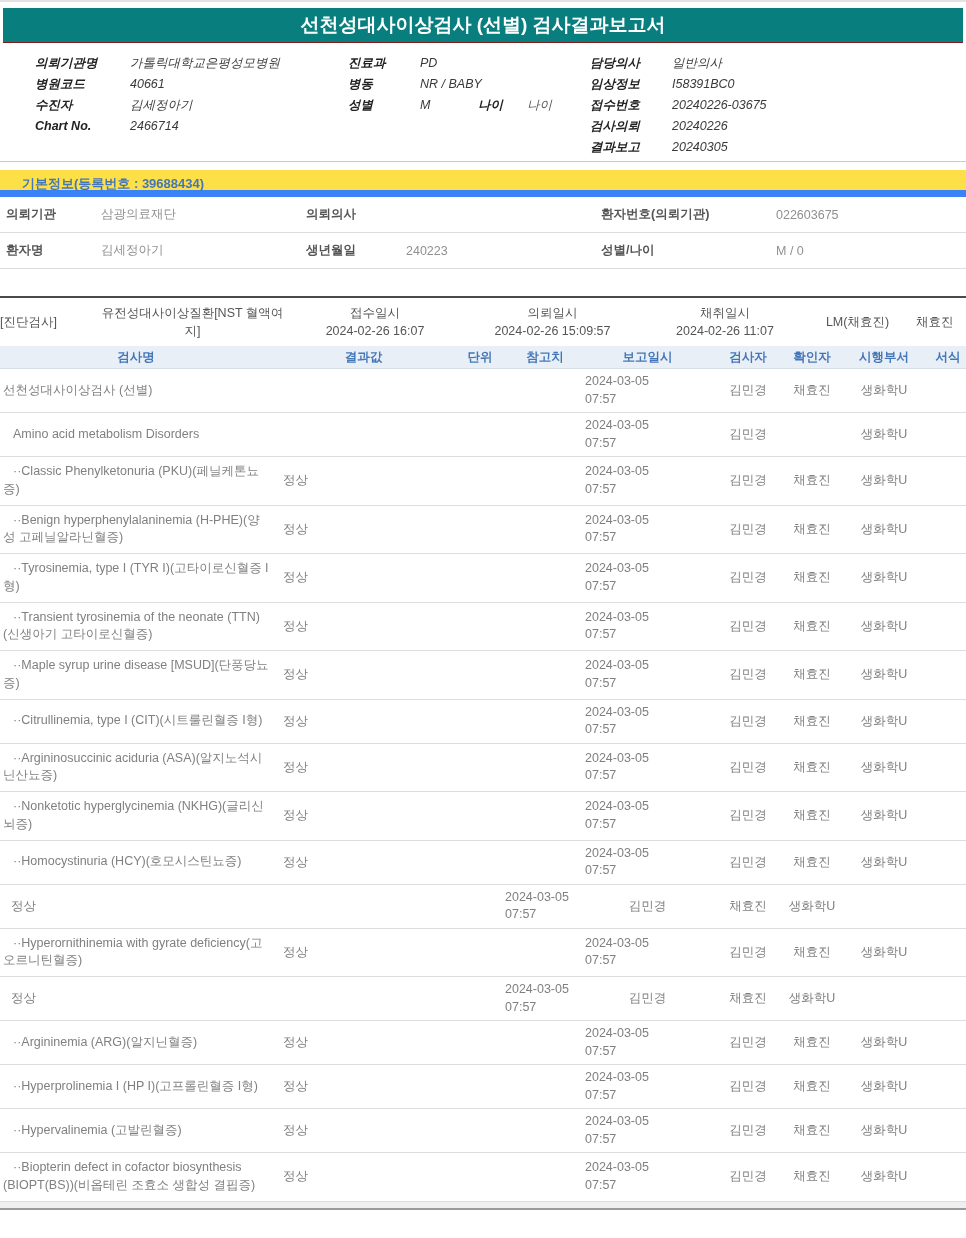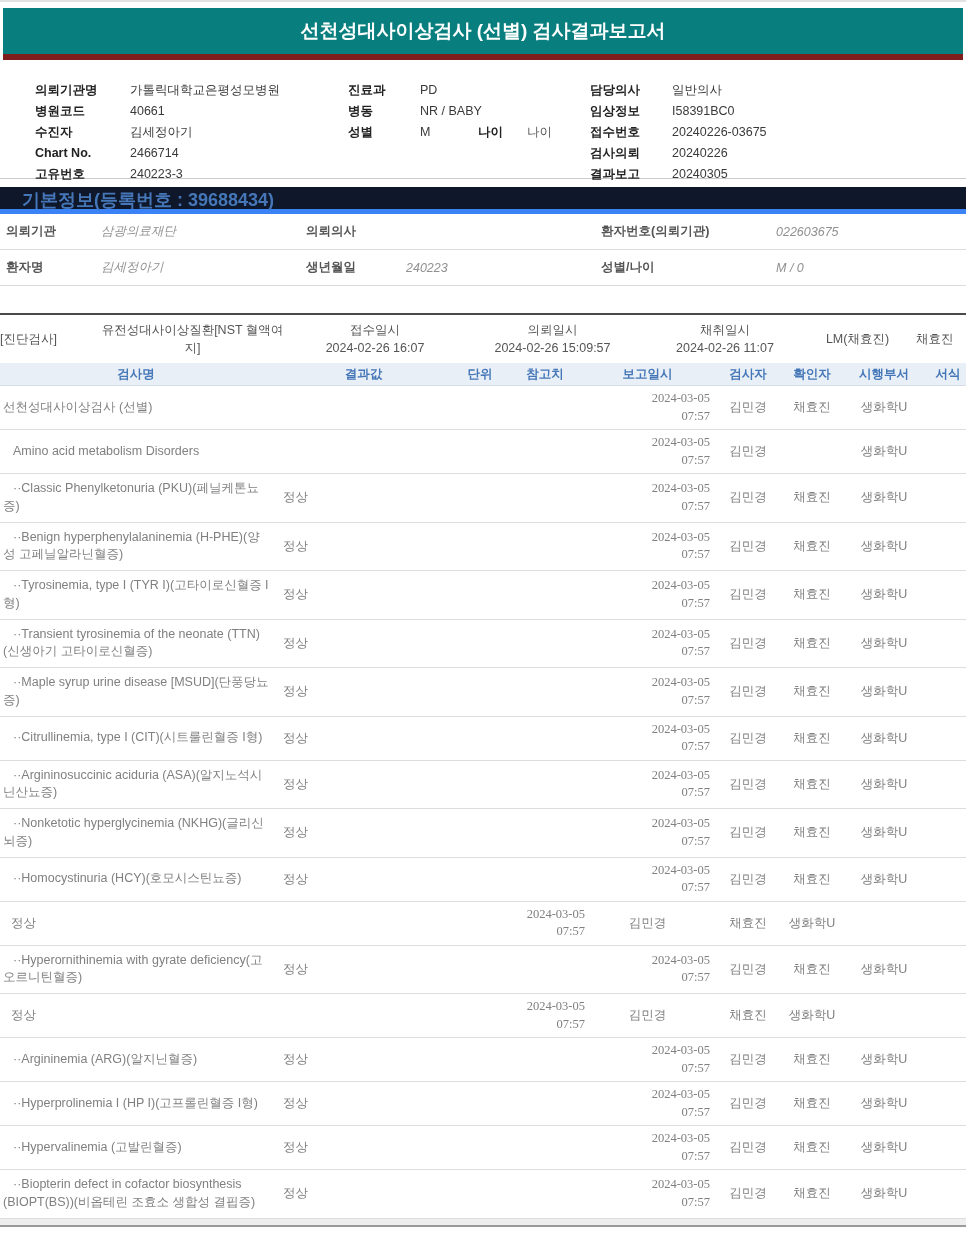--- a/index.html
+++ b/index.html
@@ -4,57 +4,57 @@
 <style>
   * { margin:0; padding:0; box-sizing:border-box; }
   html,body { background:#fff; }
   body { font-family:"Liberation Sans","DejaVu Sans",sans-serif; }
   .page {
     position:relative; width:966px; height:1238px; margin:0 auto;
     background:#fff; overflow:hidden; border-top:2px solid #e2e2e2;
   }
   
   .title-bar {
-    margin:6px 3px 0 3px; height:52px; background:#087f7e;
+    margin:6px 3px 0 3px; height:35px; background:#087f7e;
     display:flex; align-items:center; justify-content:center;
-    border-bottom:6px solid #7f1d1d;
+    border-bottom:1px solid #7f1d1d;
   }
   .title-bar h1 { color:#ffffff; font-size:19px; font-weight:bold; letter-spacing:0; }
 
   
   .info-grid {
     display:grid; grid-template-columns:313px 242px auto;
-    padding:20px 0 0 35px; height:112px;
+    padding:10px 0 0 35px; height:112px;font-style:italic;
   }
   .info-col { display:flex; flex-direction:column; }
   .if { height:21px; line-height:21px; font-size:12.5px; white-space:nowrap; }
   .if-label { display:inline-block; font-weight:bold; color:#222; }
   .col1 .if-label { width:95px; }
   .col2 .if-label { width:72px; }
   .col3 .if-label { width:82px; }
   .if-value { color:#3a3a3a; }
   .col2 .if-value.v-fixed { display:inline-block; width:58px; }
   .if-extra-label { display:inline-block; width:49px; font-weight:bold; color:#222; }
   .if-extra-value { color:#555; }
 
   .divider { margin-top:6px; border-top:1px solid #cccccc; }
 
   
   .section-bar {
-    margin-top:8px; height:27px; line-height:27px; background:#0f172a;
-    color:#4577b8; font-size:18px; font-weight:bold; padding-left:22px;
-    border-bottom:5px solid #3b82f6;
+    margin-top:8px; height:27px; line-height:27px; background:#fde047;
+    color:#4577b8; font-size:13px; font-weight:bold; padding-left:22px;
+    border-bottom:7px solid #3b82f6;
   }
   .b-row {
     display:grid; grid-template-columns:95px 205px 100px 195px 175px auto;
     height:36px; align-items:center; padding-left:6px;
     border-bottom:1px solid #dcdcdc; font-size:12.5px;
   }
   .b-label { font-weight:bold; color:#555; }
-  .b-value { color:#909090;font-style:italic; }
+  .b-value { color:#909090; }
 
   .gap-block { height:27px; }
 
   
   .order-row {
     display:grid; grid-template-columns:95px 195px 170px 185px 160px 105px auto;
     border-top:2px solid #4a4a4a; min-height:50px; align-items:center;
     color:#555; font-size:12.5px;
   }
   .order-cell { text-align:center; line-height:1.45; }
@@ -72,21 +72,21 @@
   }
   .results-header > div { text-align:center; }
   .r-row {
     min-height:44px; border-bottom:1px solid #dddddd;
     color:#808080; font-size:12.5px;
   }
   .r-name { padding:6px 2px 6px 3px; line-height:1.42; }
   .r-name.indent { text-indent:10px; }
   .r-result { padding-left:11px; }
   .r-unit, .r-ref, .r-form { text-align:center; }
-  .r-date { text-align:right; line-height:1.4;font-family:Liberation Serif, serif; }
+  .r-date { text-align:left; line-height:1.4; }
   .r-tester, .r-confirm, .r-dept { text-align:center; }
 
   
   .bottom-bar {
     height:8px; background:#efefef; border-bottom:2px solid #9a9a9a;
   }
 </style>
 </head>
 <body>
 
@@ -107,23 +107,20 @@
   </div>
 
   <div class="if">
     <span class="if-label">수진자</span><span class="if-value">김세정아기</span>
   </div>
 
   <div class="if">
     <span class="if-label">Chart No.</span><span class="if-value">2466714</span>
   </div>
 
-  <div class="if">
-    <span class="if-label">고유번호</span><span class="if-value">240223-3</span>
-  </div>
 </div>
     <div class="info-col col2" id="info-col2">
   <div class="if">
     <span class="if-label">진료과</span><span class="if-value">PD</span>
   </div>
 
   <div class="if">
     <span class="if-label">병동</span><span class="if-value">NR / BABY</span>
   </div>
 

